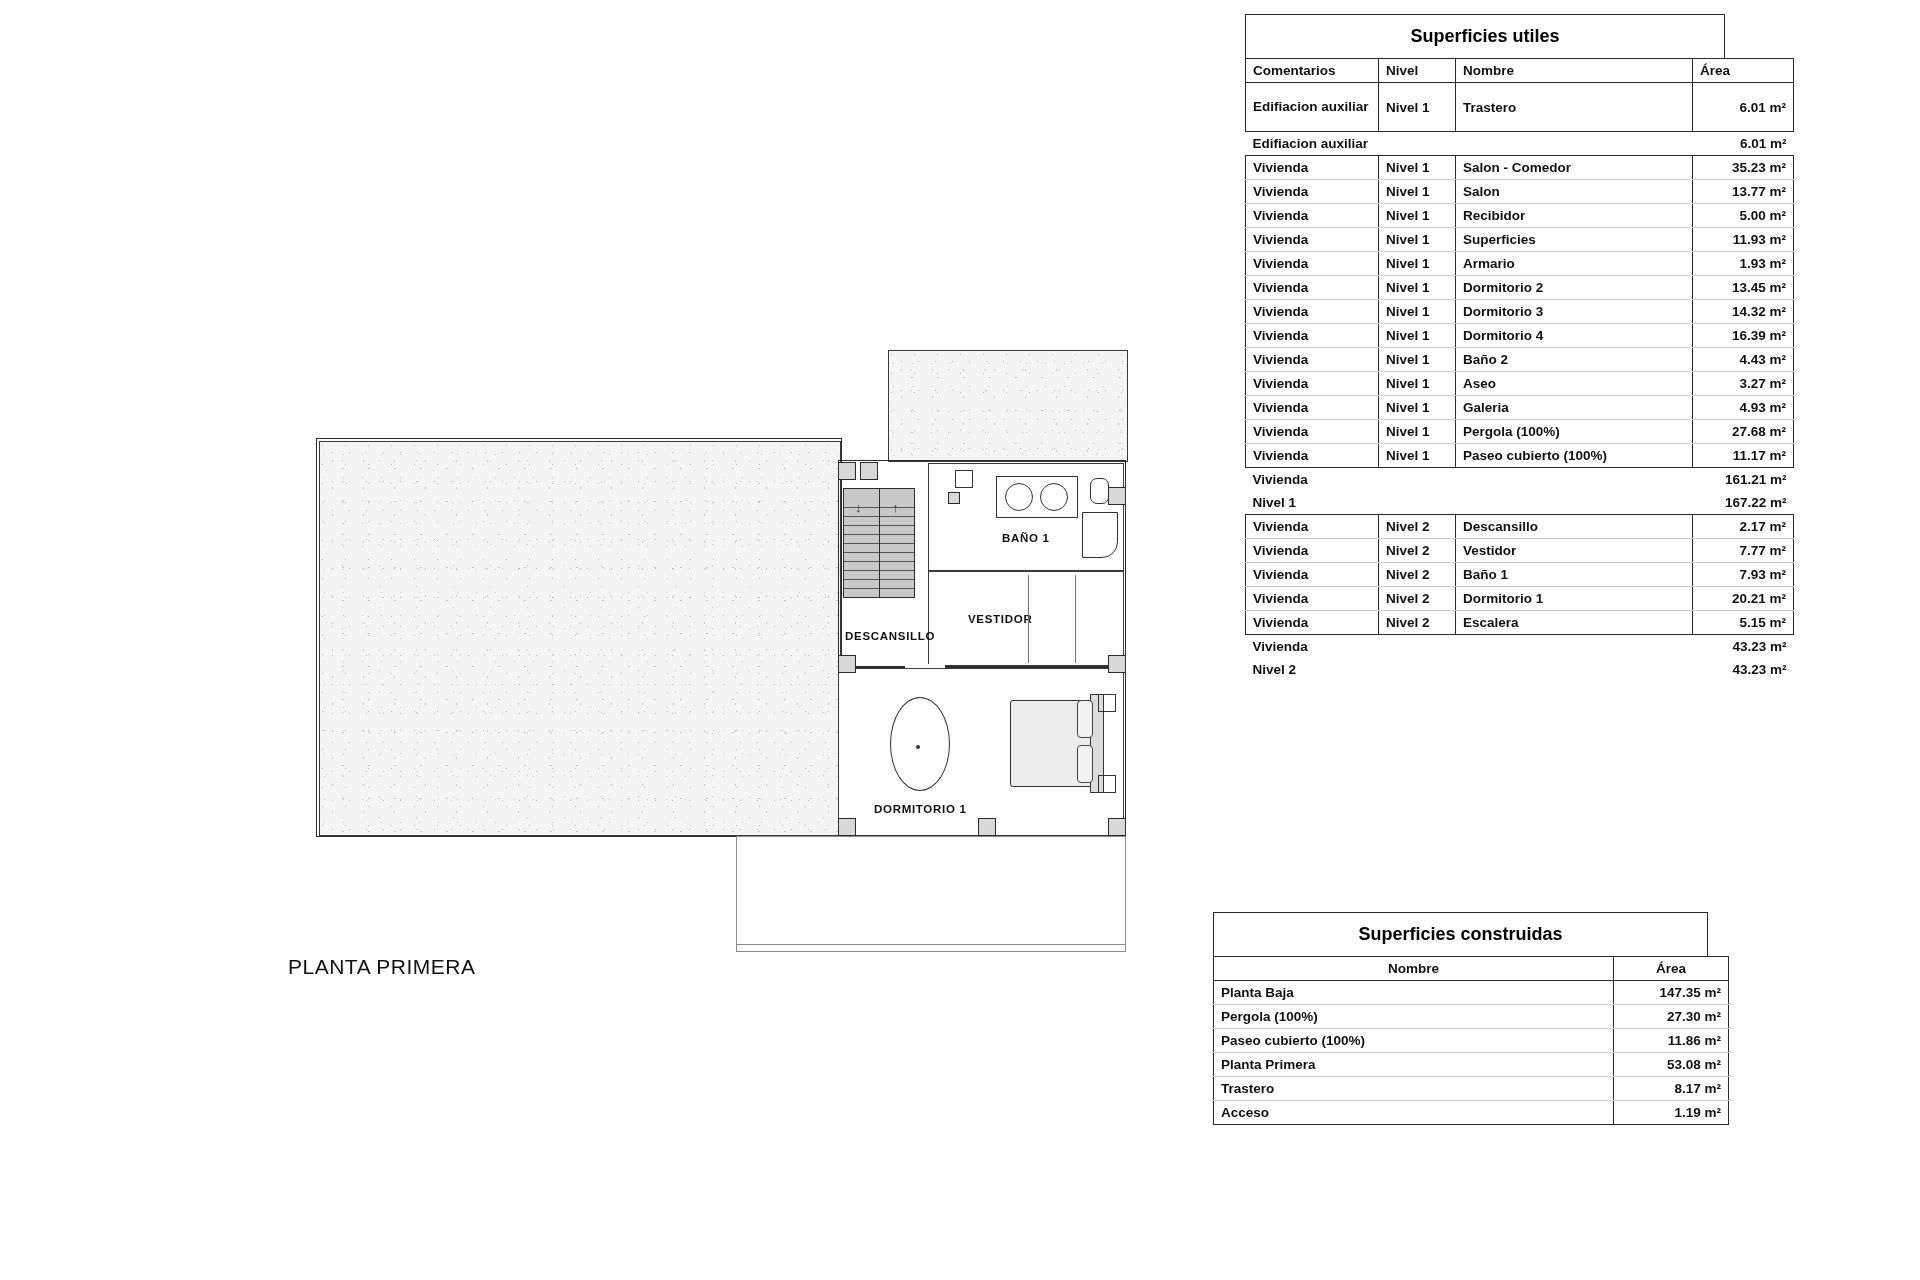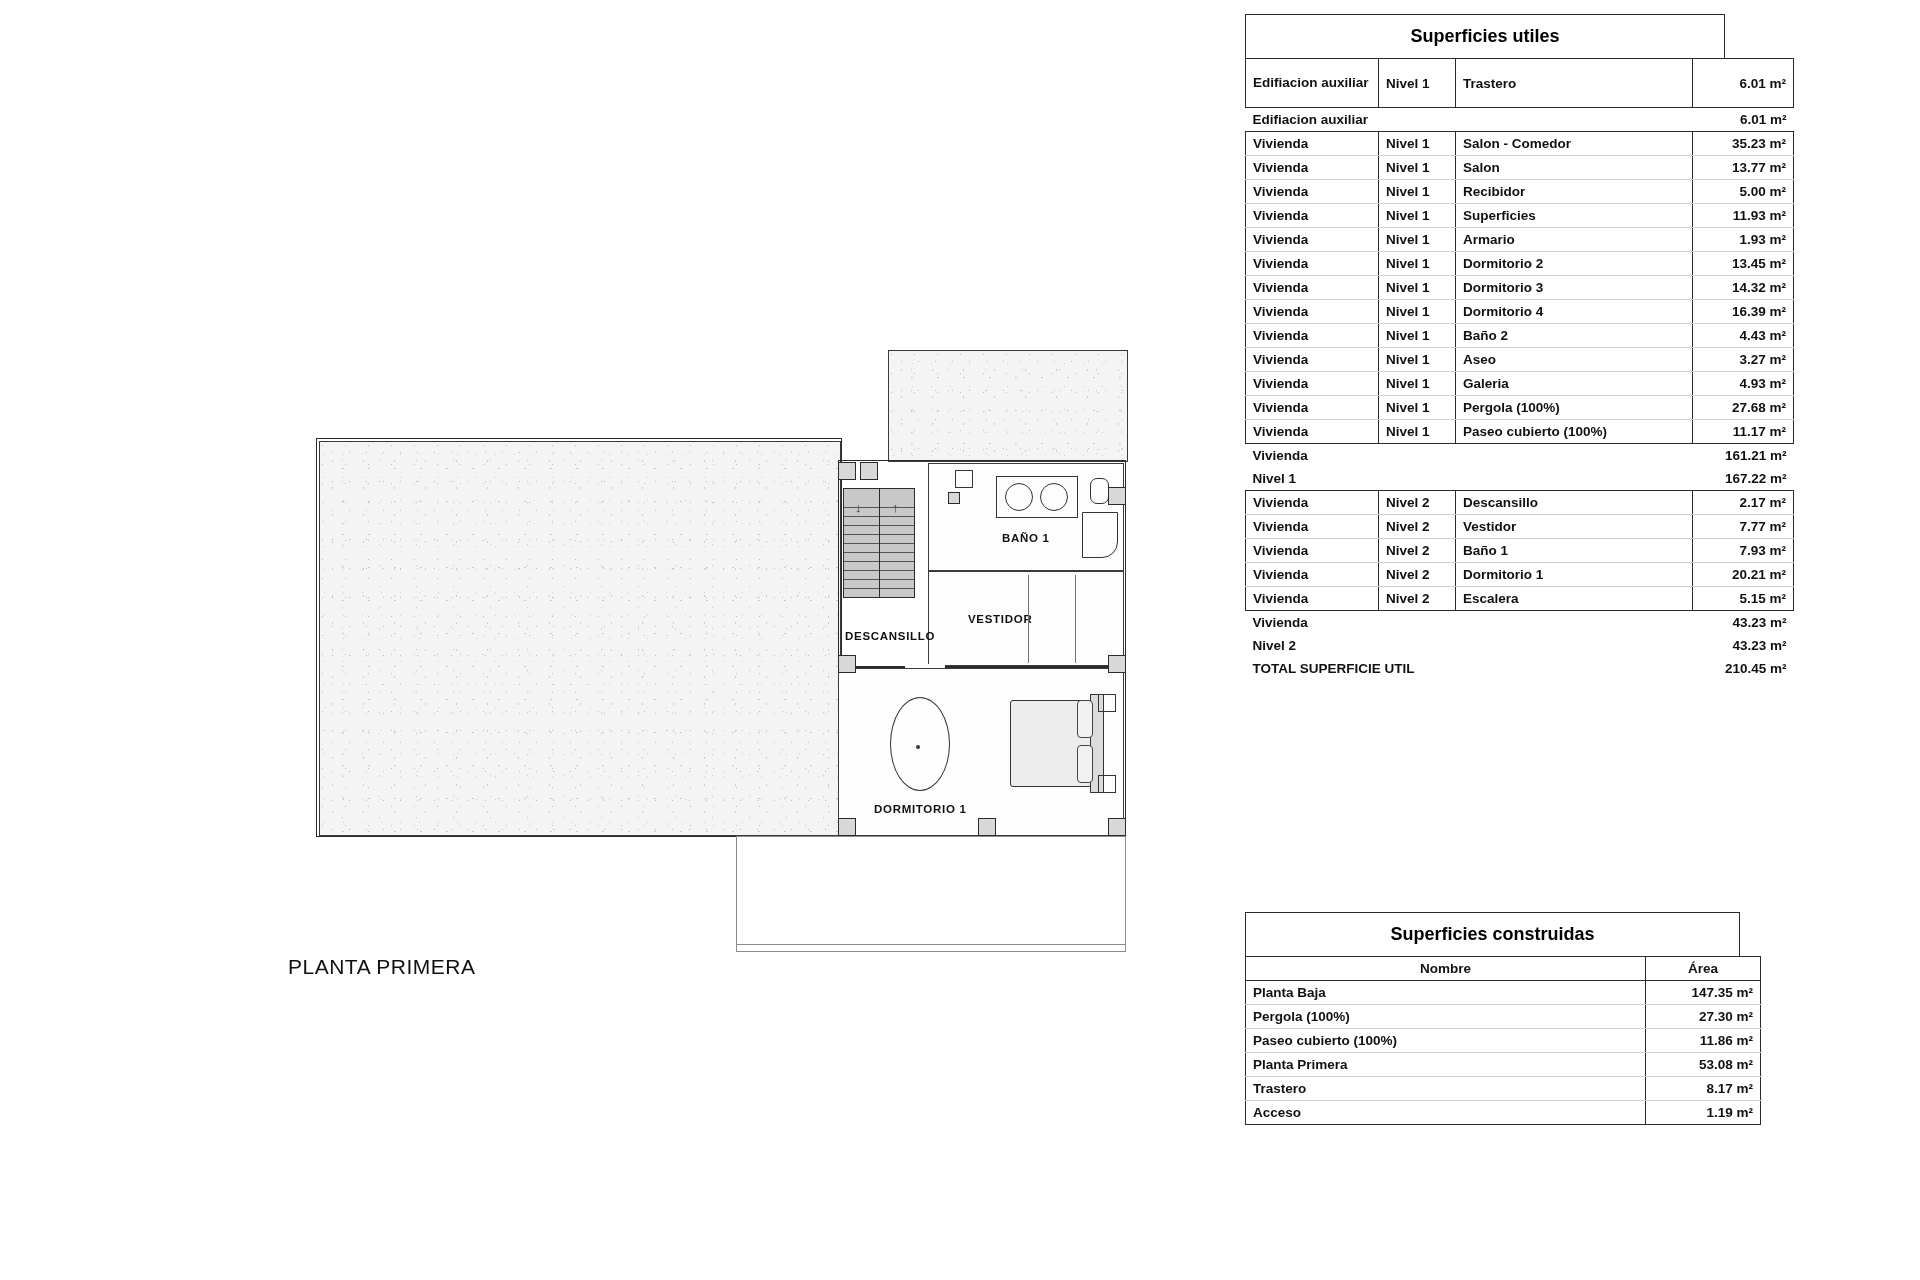--- a/index.html
+++ b/index.html
@@ -206,20 +206,26 @@
   <div class="wall" style="left:1108px;top:818px;width:18px;height:18px;"></div>
   <div class="wall" style="left:948px;top:492px;width:12px;height:12px;"></div>
 
   <div id="plan-title">PLANTA PRIMERA</div>
 </div>
 
 <div class="table-block" style="left:1245px; top:14px;">
   <div class="tbl-title" style="width:480px; box-sizing:border-box;">Superficies utiles</div>
   <table class="sup t1">
     <tbody id="utiles-body">
+        <tr class="hdr-row">
+          <td class="c-com">Comentarios</td>
+          <td class="c-niv">Nivel</td>
+          <td class="c-nom">Nombre</td>
+          <td class="c-area">Área</td>
+        </tr>
         <tr class="data-row first-of-group last-of-group tall-row">
           <td class="c-com" style="white-space: normal; line-height: 1.35;">Edifiacion auxiliar</td>
           <td class="c-niv">Nivel 1</td>
           <td class="c-nom">Trastero</td>
           <td class="c-area">6.01 m²</td>
         </tr>
         <tr class="sum-row">
           <td class="c-com" colspan="3">Edifiacion auxiliar</td>
           <td class="c-area">6.01 m²</td>
         </tr>
@@ -339,30 +345,26 @@
           <td class="c-nom">Escalera</td>
           <td class="c-area">5.15 m²</td>
         </tr>
         <tr class="sum-row">
           <td class="c-com" colspan="3">Vivienda</td>
           <td class="c-area">43.23 m²</td>
         </tr>
         <tr class="sum-row">
           <td class="c-com" colspan="3">Nivel 2</td>
           <td class="c-area">43.23 m²</td>
-        </tr>
-        <tr class="total-row">
-          <td class="c-com" colspan="3">TOTAL SUPERFICIE UTIL</td>
-          <td class="c-area">210.45 m²</td>
         </tr>
       </tbody>
   </table>
 </div>
 
-<div class="table-block" style="left:1245px; top:912px;">
+<div class="table-block" style="left:1213px; top:912px;">
   <div class="tbl-title" style="width:495px; box-sizing:border-box;">Superficies construidas</div>
   <table class="sup t2">
     <tbody id="construidas-body">
         <tr class="hdr-row">
           <td class="c-nom" style="text-align: center;">Nombre</td>
           <td class="c-area" style="text-align: center;">Área</td>
         </tr>
         <tr class="data-row first-of-group">
           <td class="c-nom">Planta Baja</td>
           <td class="c-area">147.35 m²</td>

